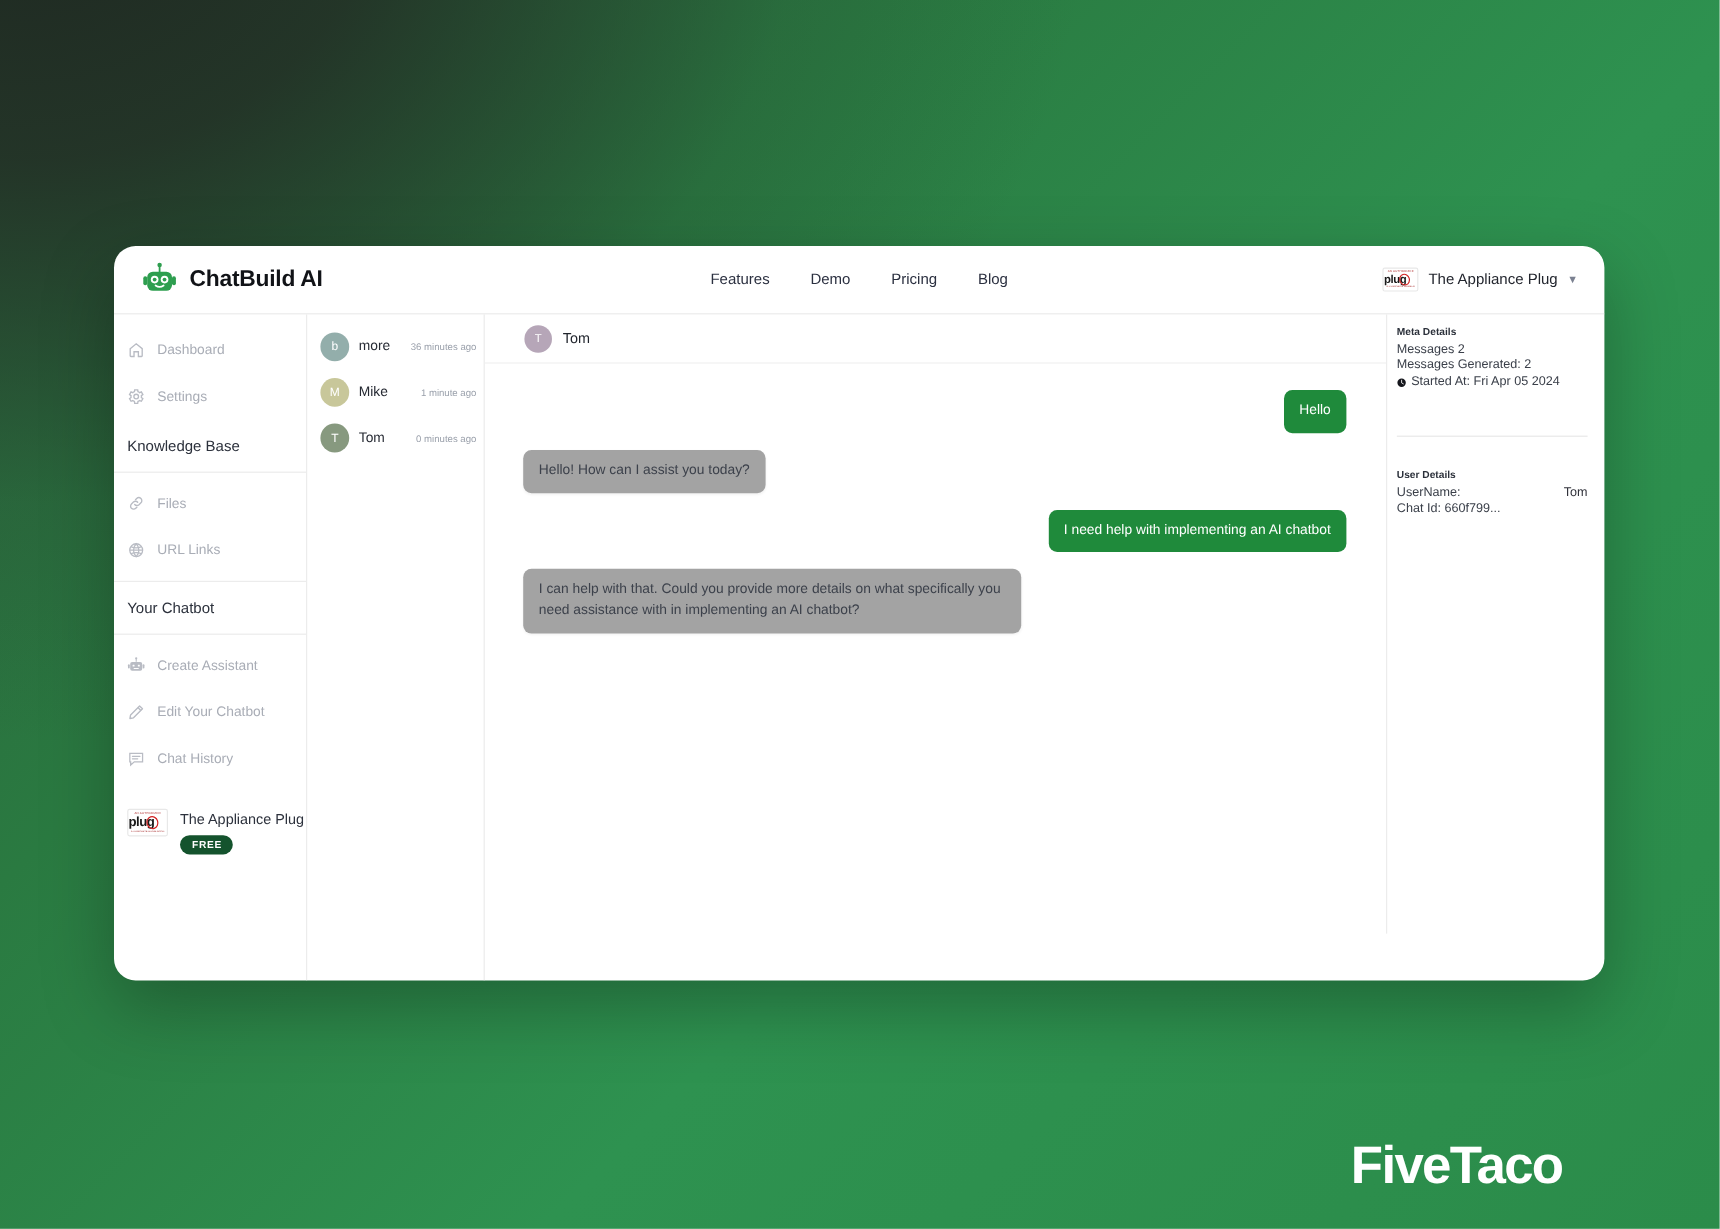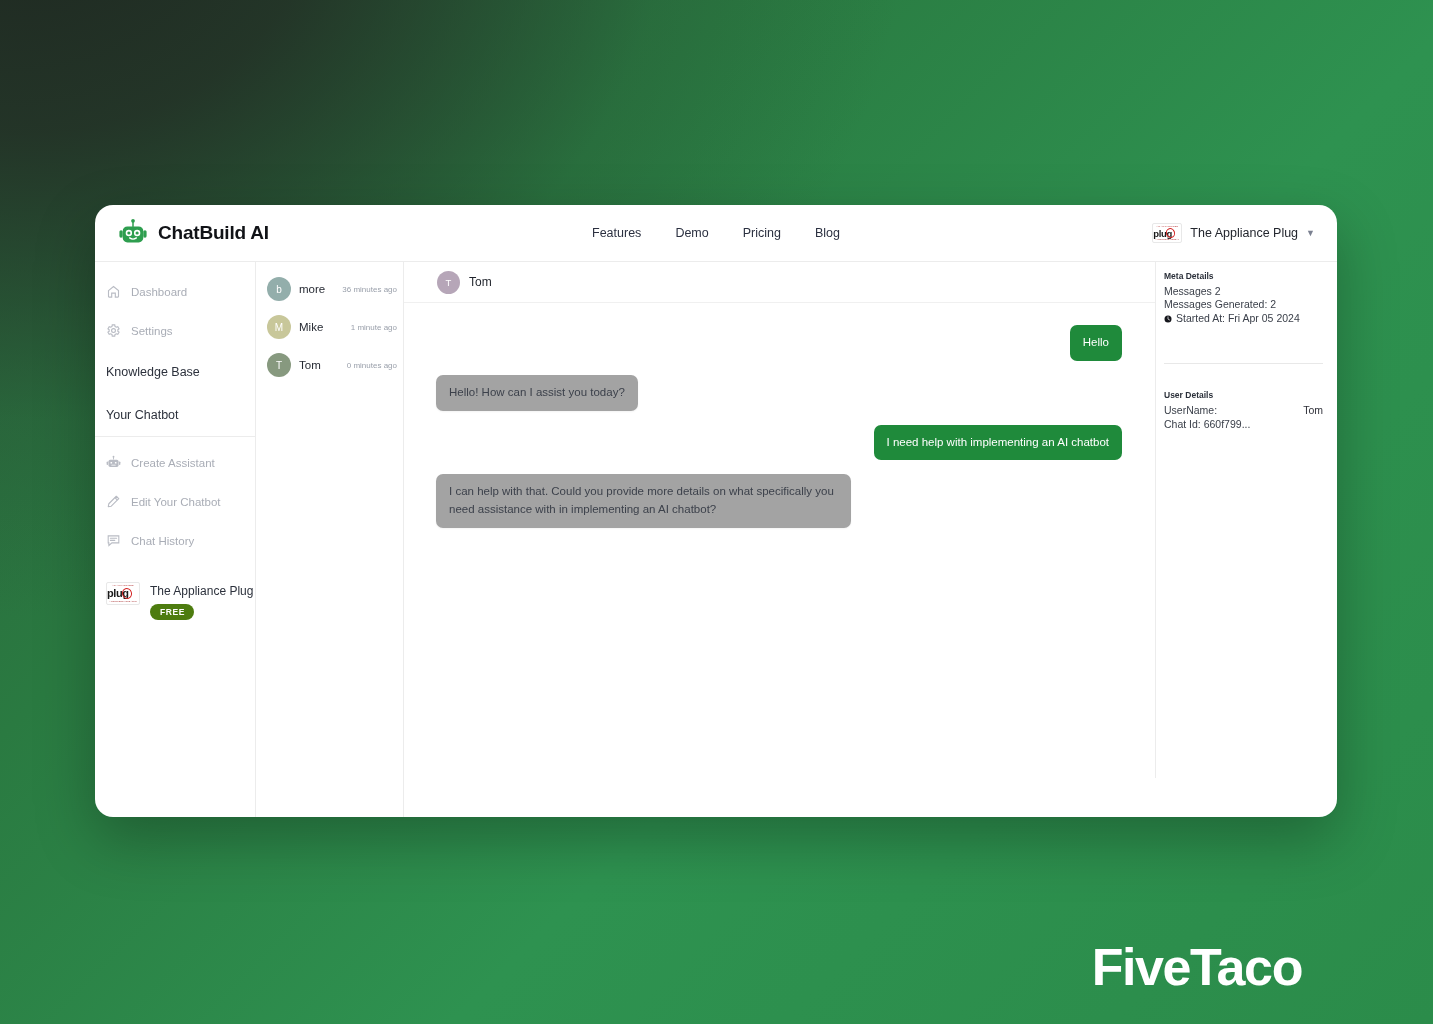--- a/index.html
+++ b/index.html
@@ -203,21 +203,21 @@
   }
   .ws-text { padding-top: 2px; }
   .ws-name {
     font-size: 12px;
     color: #2c313c;
     white-space: nowrap;
   }
   .badge-free {
     display: inline-block;
     margin-top: 6px;
-    background: #4d7c0f;
+    background: #14532d;
     color: #fff;
     font-size: 8.5px;
     font-weight: bold;
     letter-spacing: .6px;
     padding: 3px 9px 3px 10px;
     border-radius: 9px;
   }
 
   
   .convlist {
@@ -338,21 +338,21 @@
     color: #3b404a;
     line-height: 1.28;
   }
   .meta-kv .v { color: #2f3039; }
 
   
   .watermark {
     position: absolute;
     right: 131px;
     bottom: 27px;
-    font-size: 52px;
+    font-size: 44px;
     font-weight: bold;
     color: #ffffff;
     letter-spacing: -1.4px;
   }
 </style>
 </head>
 <body>
 
 <div class="app-window">
 
@@ -407,20 +407,37 @@
       <div class="nav-item">
         <svg class="ico" viewBox="0 0 24 24" fill="none" stroke="currentColor" stroke-width="1.8">
           <circle cx="12" cy="12" r="3.1"></circle>
           <path d="M19 12a7 7 0 0 0-.12-1.25l2-1.5-2-3.46-2.35.95a7 7 0 0 0-2.17-1.26L14 3h-4l-.36 2.48a7 7 0 0 0-2.17 1.26L5.12 5.79l-2 3.46 2 1.5A7 7 0 0 0 5 12a7 7 0 0 0 .12 1.25l-2 1.5 2 3.46 2.35-.95a7 7 0 0 0 2.17 1.26L10 21h4l.36-2.48a7 7 0 0 0 2.17-1.26l2.35.95 2-3.46-2-1.5A7 7 0 0 0 19 12z"></path>
         </svg>
         <span class="lbl">Settings</span>
       </div>
 
       <div class="section-head">Knowledge Base</div>
 
+      <div class="sep-block">
+        <div class="nav-item">
+          <svg class="ico" viewBox="0 0 24 24" fill="none" stroke="currentColor" stroke-width="1.8" stroke-linecap="round">
+            <path d="M10 13.5a4 4 0 0 0 5.7.3l2.6-2.6a4 4 0 1 0-5.7-5.7l-1.5 1.5"></path>
+            <path d="M14 10.5a4 4 0 0 0-5.7-.3l-2.6 2.6a4 4 0 1 0 5.7 5.7l1.5-1.5"></path>
+          </svg>
+          <span class="lbl">Files</span>
+        </div>
+        <div class="nav-item">
+          <svg class="ico" viewBox="0 0 24 24" fill="none" stroke="currentColor" stroke-width="1.7">
+            <circle cx="12" cy="12" r="8.6"></circle>
+            <path d="M3.4 12h17.2M12 3.4c2.4 2.4 3.6 5.4 3.6 8.6s-1.2 6.2-3.6 8.6c-2.4-2.4-3.6-5.4-3.6-8.6S9.6 5.8 12 3.4z"></path>
+            <path d="M5 7.2c2 1.1 4.4 1.7 7 1.7s5-.6 7-1.7M5 16.8c2-1.1 4.4-1.7 7-1.7s5 .6 7 1.7"></path>
+          </svg>
+          <span class="lbl">URL Links</span>
+        </div>
+      </div>
 
       <div class="section-head">Your Chatbot</div>
       <div class="divider"></div>
 
       <div style="padding-top:6px;">
         <div class="nav-item">
           <svg class="ico" viewBox="0 0 24 24" fill="currentColor">
             <rect x="4" y="7.5" width="16" height="11.5" rx="2.6"></rect>
             <rect x="1" y="10.5" width="2.4" height="5.5" rx="1.2"></rect>
             <rect x="20.6" y="10.5" width="2.4" height="5.5" rx="1.2"></rect>

